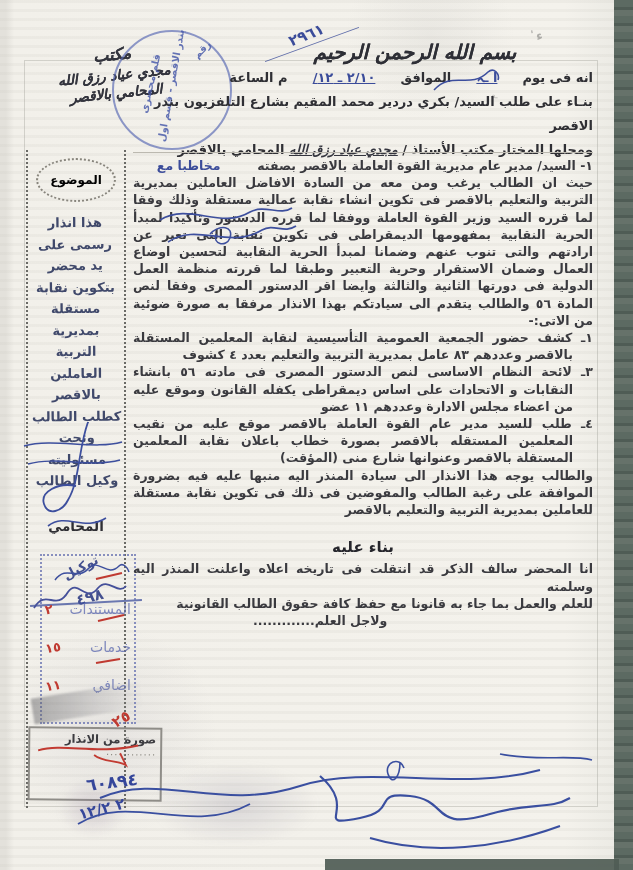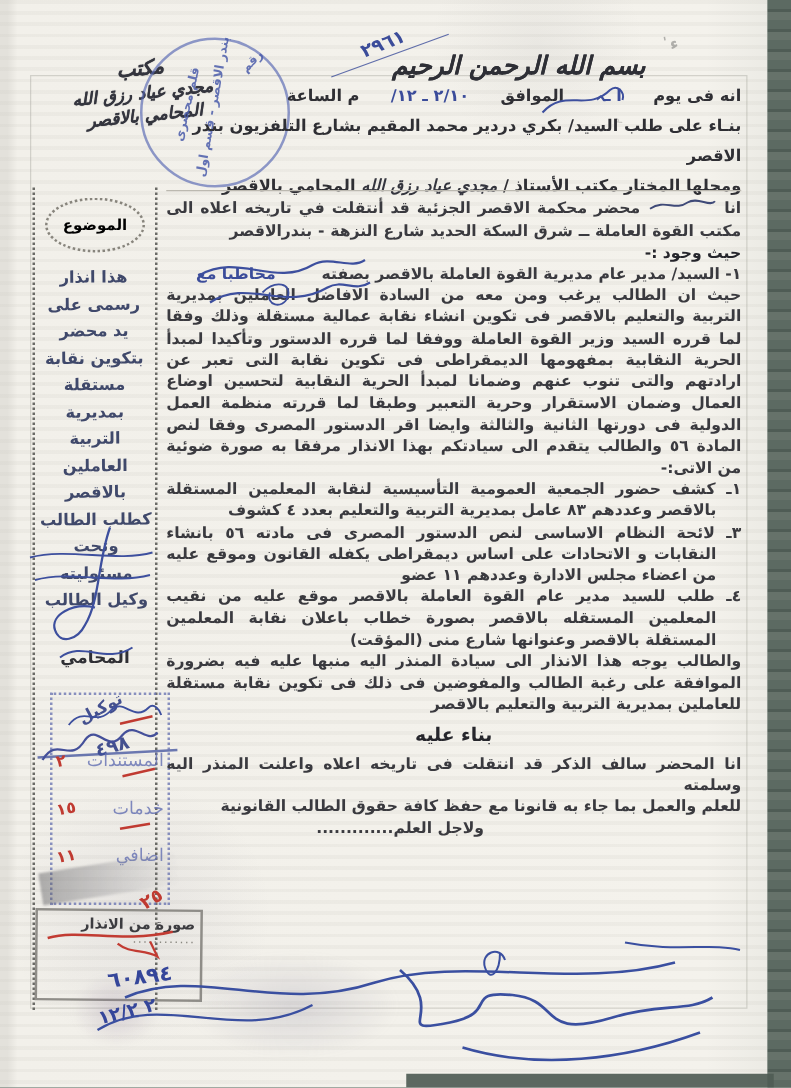--- a/index.html
+++ b/index.html
@@ -40,21 +40,21 @@
   .hw{color:#3b4c9a;}
   .hw-casenum{position:absolute;left:288px;top:26px;font-size:15px;font-weight:bold;
     transform:rotate(-22deg);color:#3b4c9a;}
   .hw-casenum-line{position:absolute;left:262px;top:44px;width:100px;height:0;
     border-top:1.6px solid rgba(59,76,154,.8);transform:rotate(-20deg);}
   
   .intro{position:absolute;right:40px;top:66px;width:452px;direction:rtl;text-align:right;
     font-size:13px;font-weight:bold;color:#2f2f34;line-height:24px;}
   .intro .gap{display:inline-block;}
   .g28{width:28px;} .g16{width:16px;} .g46{width:46px;}
-  .intro .hw{font-size:13px;}
+  .intro .hw{font-size:13px;text-decoration:underline;}
   
   .sidebar{position:absolute;left:26px;top:150px;width:96px;height:658px;
     border-left:2px dotted #6a6a66;border-right:2px dotted #6a6a66;}
   .subject-oval{margin:8px auto 10px auto;width:76px;height:40px;border:2px dotted #88857d;
     border-radius:50%;display:flex;align-items:center;justify-content:center;
     font-size:12px;font-weight:bold;color:#000000;}
   .subject-lines{text-align:center;font-size:13px;font-weight:bold;color:#40496b;line-height:21.5px;
     transform:rotate(-.5deg);}
   .lawyer-label{margin-top:26px;text-align:center;font-size:13.5px;font-weight:bold;color:#2f2f34;}
   .hw-poa{position:absolute;left:34px;top:410px;transform:rotate(-28deg);font-size:13px;font-weight:bold;color:#44508f;}
@@ -69,21 +69,21 @@
   .fee-total{position:absolute;left:84px;top:560px;font-size:15px;font-weight:bold;color:#c03a31;transform:rotate(-30deg);}
   .pencil-smudge{position:absolute;left:4px;top:540px;width:110px;height:26px;
     background:linear-gradient(100deg,rgba(90,90,95,.45),rgba(140,140,145,.25) 60%,rgba(90,90,95,0));
     transform:rotate(-9deg);filter:blur(1px);}
   
   .main{position:absolute;right:40px;top:152px;width:460px;direction:rtl;
     font-size:12.5px;font-weight:bold;color:#3a3a3f;line-height:17.2px;
     text-align:justify;text-align-last:right;}
   .main .divider{border:0;border-top:1px solid #bcb9b0;margin:0 0 4px 0;}
   .notice-heading{text-align:center;text-align-last:center;font-size:15px;color:#26262c;margin:4px 0 3px 0;}
-  .conclusion-heading{text-align:center;text-align-last:center;font-size:15px;color:#26262c;margin:9px 0 4px 0;}
+  .conclusion-heading{text-align:center;text-align-last:center;font-size:15px;color:#26262c;margin:21px 0 4px 0;}
   .attachment-item{padding-right:20px;text-indent:-20px;}
   .for-knowledge{padding-left:120px;text-align:left;text-align-last:left;}
   .inline-scribble{display:inline-block;vertical-align:middle;}
   
   .copy-box{position:absolute;left:28px;top:727px;width:122px;height:64px;
     border:2px solid #8f8d88;transform:rotate(.6deg);padding:3px 4px;direction:rtl;}
   .copy-text{font-size:11.5px;font-weight:bold;color:#3c3c40;}
   .copy-dots{font-size:10px;color:#8a8880;letter-spacing:1px;}
   
   .ghost{position:absolute;border-radius:50%;filter:blur(3px);}
@@ -211,31 +211,20 @@
 
   <svg class="abs" style="left:92px;top:565px" width="40" height="130" viewBox="0 0 40 130">
     <path d="M4 14 L 30 8" stroke="#c03a31" stroke-width="2" fill="none"></path>
     <path d="M6 56 L 32 50" stroke="#c03a31" stroke-width="2" fill="none"></path>
     <path d="M4 98 L 28 94" stroke="#c03a31" stroke-width="2" fill="none"></path>
   </svg>
 
   <div class="main">
     <hr class="divider">
     <div>
-      <span>انا</span>
-      <span class="inline-scribble">
-        <svg width="56" height="14" viewBox="0 0 56 14">
-            <path d="M2 10 C 14 2, 22 12, 32 5 C 40 0, 50 9, 54 4" fill="none" stroke="#3f4a78" stroke-width="1.5"></path>
-          </svg>
-      </span>
-      <span>محضر محكمة الاقصر الجزئية قد أنتقلت في تاريخه اعلاه الى  مكتب القوة العاملة ــ شرق السكة الحديد شارع النزهة - بندرالاقصر</span>
-      <span class="gap g46" style="display:inline-block"></span>
-      <span style="color:#26262c">حيث وجود :-</span>
-    </div>
-    <div>
       <span>١- السيد/ مدير عام مديرية القوة العاملة بالاقصر  بصفته</span>
       <span class="gap g28" style="display:inline-block"></span>
       <span class="hw">مخاطبا مع</span>
     </div>
     <div>حيث ان الطالب يرغب ومن معه من السادة الافاضل العاملين بمديرية التربية والتعليم بالاقصر فى تكوين انشاء نقابة عمالية مستقلة وذلك وفقا لما قرره السيد وزير القوة العاملة ووفقا لما قرره الدستور وتأكيدا لمبدأ الحرية النقابية بمفهومها الديمقراطى فى تكوين نقابة التى تعبر عن ارادتهم والتى تنوب عنهم وضمانا لمبدأ الحرية النقابية لتحسين اوضاع العمال وضمان الاستقرار وحرية التعبير وطبقا لما قررته منظمة العمل الدولية فى دورتها الثانية والثالثة وايضا اقر الدستور المصرى وفقا لنص المادة ٥٦ والطالب يتقدم الى سيادتكم بهذا الانذار مرفقا به صورة ضوئية من الاتى:-</div>
     <div id="attachments-list">
         <div class="attachment-item">١ـ كشف حضور الجمعية العمومية التأسيسية لنقابة المعلمين المستقلة بالاقصر وعددهم ٨٣ عامل بمديرية التربية والتعليم بعدد ٤ كشوف</div>
         <div class="attachment-item">٣ـ لائحة النظام الاساسى لنص الدستور المصرى فى مادته ٥٦ بانشاء النقابات و الاتحادات على اساس ديمقراطى يكفله القانون وموقع عليه من اعضاء مجلس الادارة وعددهم ١١ عضو</div>
         <div class="attachment-item">٤ـ طلب للسيد مدير عام القوة العاملة بالاقصر موقع عليه من نقيب المعلمين المستقله بالاقصر بصورة خطاب باعلان نقابة المعلمين المستقلة بالاقصر وعنوانها شارع منى (المؤقت)</div>
       </div>

